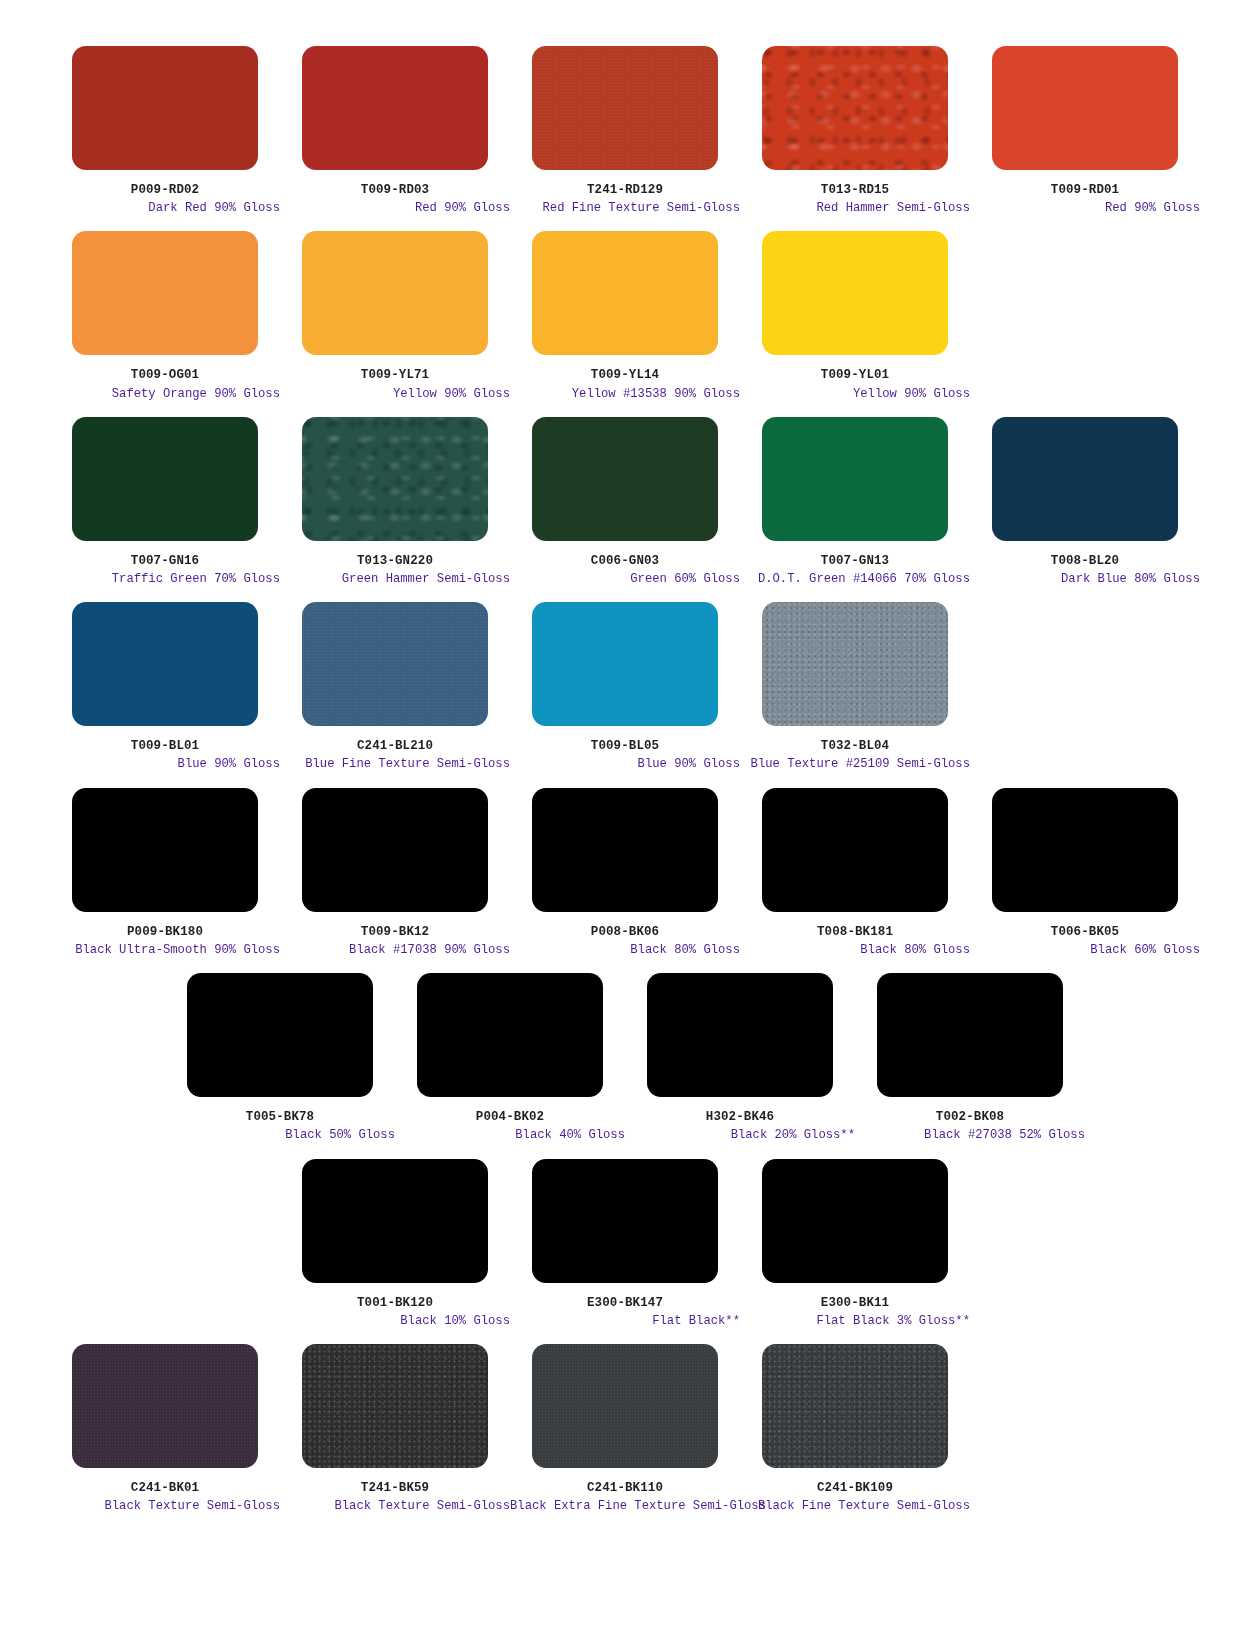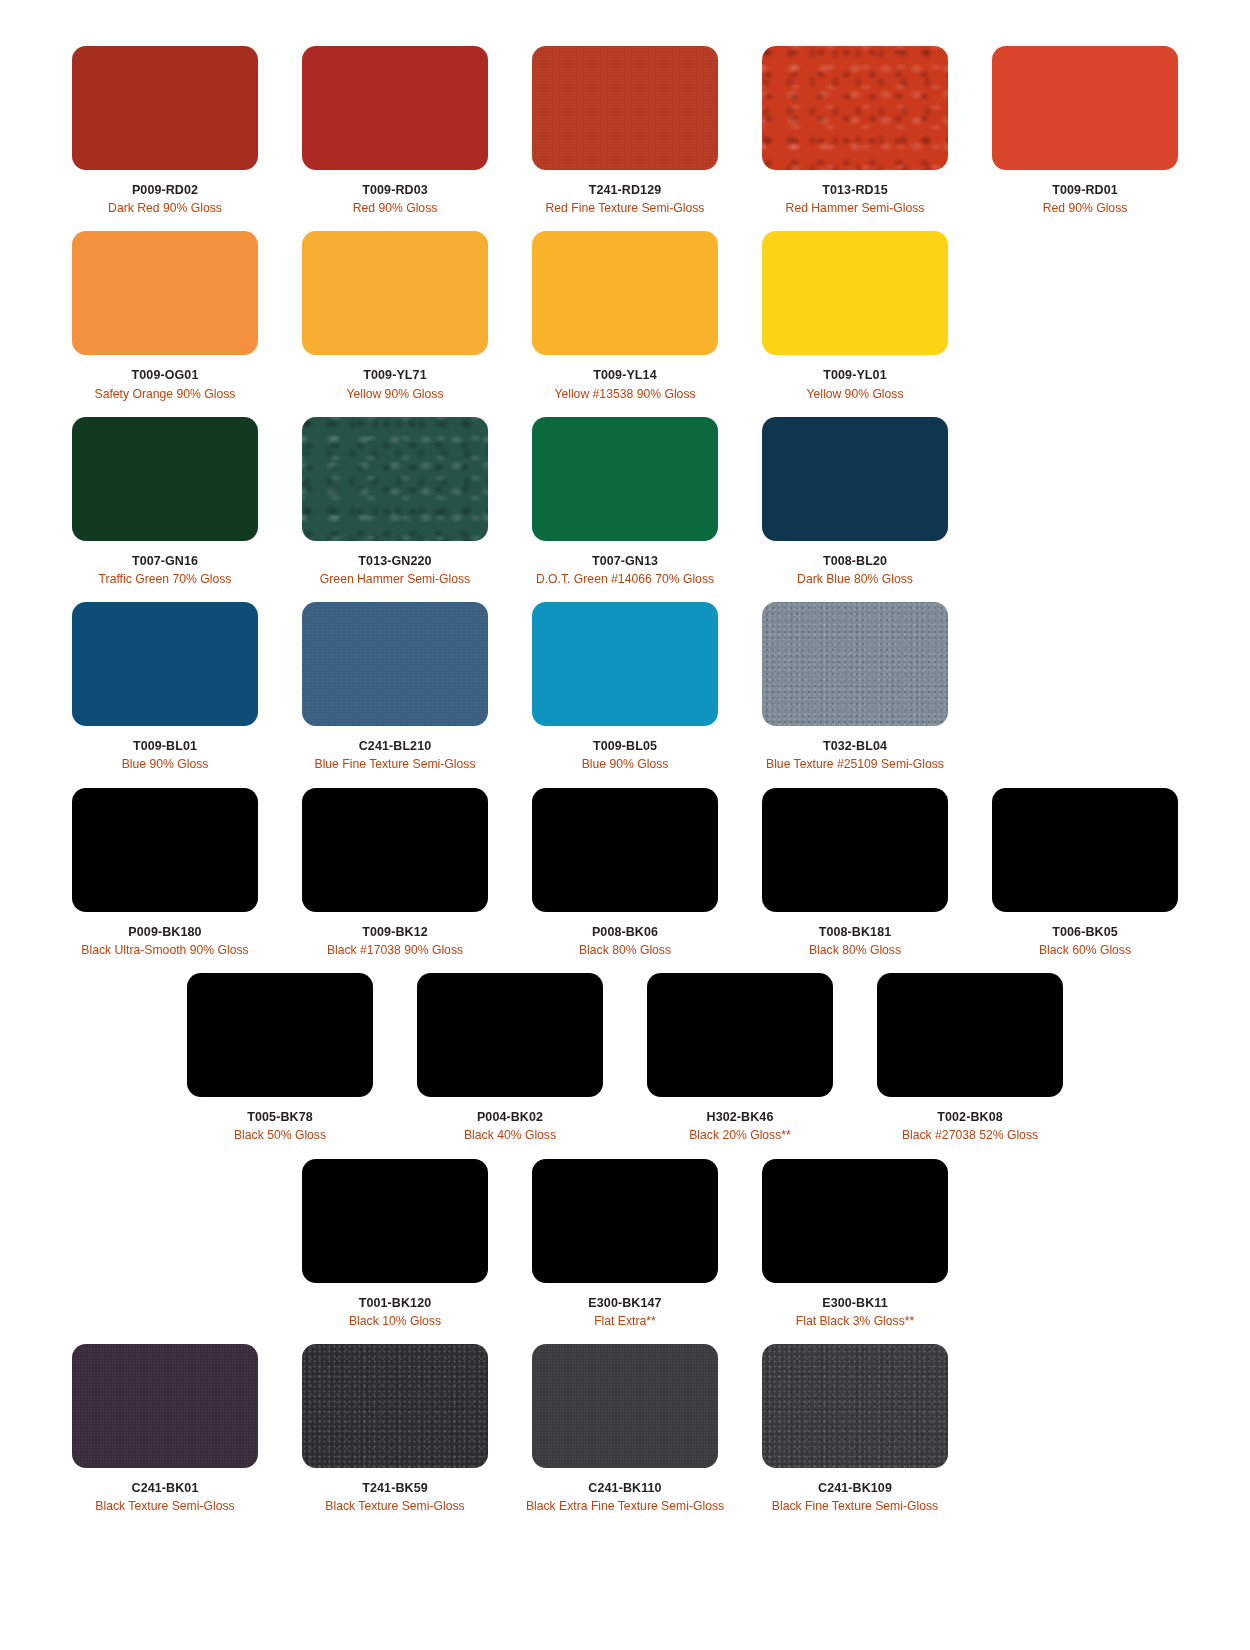--- a/index.html
+++ b/index.html
@@ -19,20 +19,21 @@
   .grid{
     position:absolute;
     left:50px; top:46px;
     width:1150px;
   }
   .row{
     display:flex;
     justify-content:flex-start;
     width:1150px;
     margin-bottom:0px;
+    font-family:Liberation Mono, monospace;
   }
   .row.center{ justify-content:center; }
   .cell{
     width:230px;
     box-sizing:border-box;
     display:flex;
     flex-direction:column;
     align-items:center;
   }
   .swatch-wrap{
@@ -97,22 +98,23 @@
     font-weight:bold;
     letter-spacing:.1px;
     line-height:1.45;
     color:#231f20;
     white-space:nowrap;
   }
   .desc{
     font-size:12.2px;
     font-weight:normal;
     line-height:1.5;
-    color:#c2410c;
+    color:#4c1d95;
     white-space:nowrap;
+    text-align:right;
   }
 </style>
 </head>
 <body>
 
 <div id="sheet">
   <div class="grid" id="grid">
       <div class="row">
         <div class="cell">
           <div class="swatch-wrap">
@@ -234,20 +236,31 @@
               <div class="tex tex-hammer"></div>
             </div>
           </div>
           <div class="labels">
             <div class="code">T013-GN220</div>
             <div class="desc">Green Hammer Semi-Gloss</div>
           </div>
         </div>
         <div class="cell">
           <div class="swatch-wrap">
+            <div class="swatch" style="background: rgb(30, 60, 36);">
+              <div class="tex tex-none"></div>
+            </div>
+          </div>
+          <div class="labels">
+            <div class="code">C006-GN03</div>
+            <div class="desc">Green 60% Gloss</div>
+          </div>
+        </div>
+        <div class="cell">
+          <div class="swatch-wrap">
             <div class="swatch" style="background: rgb(10, 106, 62);">
               <div class="tex tex-none"></div>
             </div>
           </div>
           <div class="labels">
             <div class="code">T007-GN13</div>
             <div class="desc">D.O.T. Green #14066 70% Gloss</div>
           </div>
         </div>
         <div class="cell">
@@ -424,21 +437,21 @@
           </div>
         </div>
         <div class="cell">
           <div class="swatch-wrap">
             <div class="swatch" style="background: rgb(0, 0, 0);">
               <div class="tex tex-none"></div>
             </div>
           </div>
           <div class="labels">
             <div class="code">E300-BK147</div>
-            <div class="desc">Flat Extra**</div>
+            <div class="desc">Flat Black**</div>
           </div>
         </div>
         <div class="cell">
           <div class="swatch-wrap">
             <div class="swatch" style="background: rgb(0, 0, 0);">
               <div class="tex tex-none"></div>
             </div>
           </div>
           <div class="labels">
             <div class="code">E300-BK11</div>

